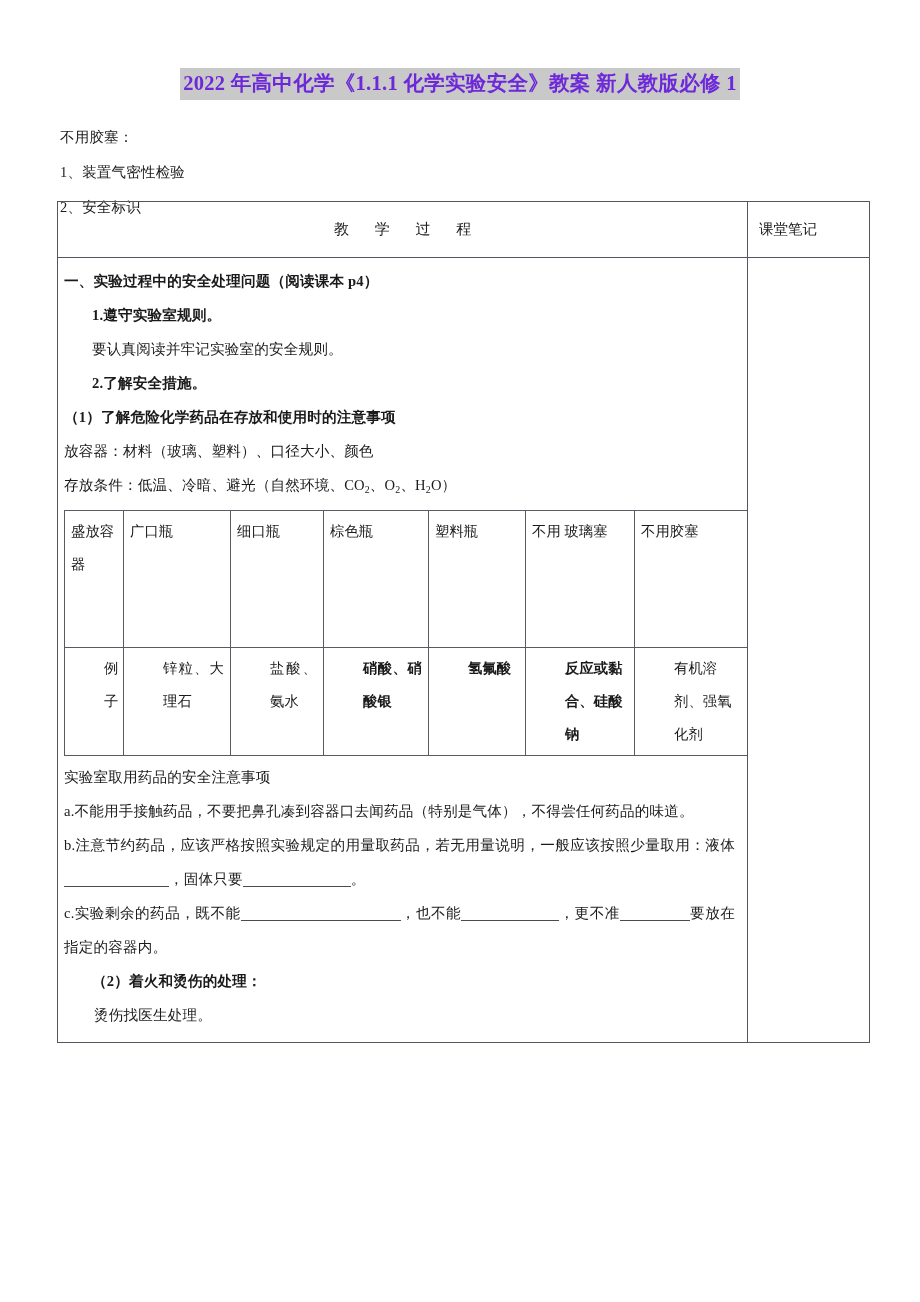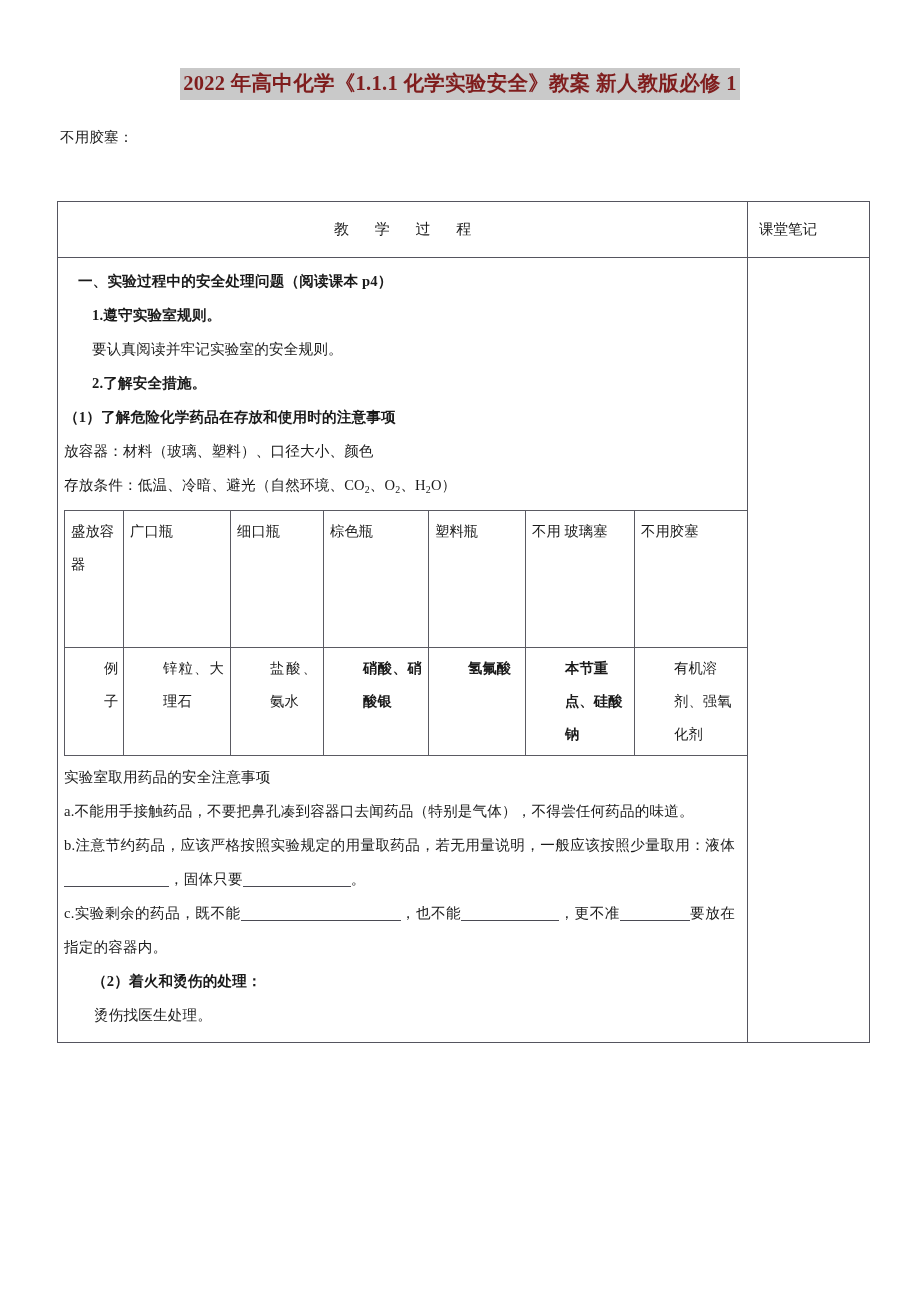--- a/index.html
+++ b/index.html
@@ -26,21 +26,21 @@
 
   
   .title-row {
     text-align: center;
     margin-top: 68px;
     margin-bottom: 0;
     line-height: 1;
   }
   .doc-title {
     display: inline-block;
-    color: #7f1d1d;
+    color: #6d28d9;
     background: #c9c9c9;
     font-size: 20.5px;
     font-weight: bold;
     letter-spacing: 0.3px;
     padding: 5px 3px 6px 3px;
     font-family: "Liberation Serif", "DejaVu Serif", serif;
   }
 
   
   .intro {
@@ -98,21 +98,21 @@
     margin: 0;
     font-size: 14.6px;
     line-height: 34px;
     letter-spacing: 0.15px;
     text-align: justify;
     text-justify: inter-ideograph;
   }
   .para.bold { font-weight: bold; }
   .para.ind1 { text-indent: 28px; }
   .para.ind2 { text-indent: 30px; }
-  .para.top-pad { padding-top: 6px; margin-left: 14px; }
+  .para.top-pad { padding-top: 6px; }
 
   sub { font-size: 0.68em; vertical-align: baseline; position: relative; top: 3px; }
 
   .blank {
     display: inline-block;
     border-bottom: 1px solid #4a4a52;
     vertical-align: -3px;
     height: 15px;
   }
   .b-w1 { width: 105px; }
@@ -166,20 +166,22 @@
 <body>
 
 <div class="page">
 
   <div class="title-row">
     <span class="doc-title">2022 年高中化学《1.1.1 化学实验安全》教案 新人教版必修 1</span>
   </div>
 
   <div class="intro">
     <p class="first">不用胶塞：</p>
+    <p>1、装置气密性检验</p>
+    <p>2、安全标识</p>
   </div>
 
   <table class="outer-table">
     <tbody>
       <tr>
         <td class="col-main hdr-main">教 学 过 程</td>
         <td class="col-notes hdr-notes">课堂笔记</td>
       </tr>
       <tr>
         <td class="col-main body-main">
@@ -203,21 +205,21 @@
                   <td class="ic4">塑料瓶</td>
                   <td class="ic5 justcell2">不用 玻璃塞</td>
                   <td class="ic6">不用胶塞</td>
                 </tr>
                 <tr class="r3">
                   <td class="ic0"><span class="vcell">例子</span></td>
                   <td class="ic1 justcell2">锌粒、大理石</td>
                   <td class="ic2 justcell2">盐酸、氨水</td>
                   <td class="ic3 justcell2 bold">硝酸、硝酸银</td>
                   <td class="ic4 bold">氢氟酸</td>
-                  <td class="ic5 bold">本节重点、硅酸钠</td>
+                  <td class="ic5 bold">反应或黏合、硅酸钠</td>
                   <td class="ic6">有机溶剂、强氧化剂</td>
                 </tr>
               </tbody>
             </table>
           </div>
 
           <p class="para">实验室取用药品的安全注意事项</p>
           <p class="para">a.不能用手接触药品，不要把鼻孔凑到容器口去闻药品（特别是气体），不得尝任何药品的味道。</p>
           <p class="para"><span>b.注意节约药品，应该严格按照实验规定的用量取药品，若无用量说明，一般应该按照少量取用：液体</span><span class="blank b-w1"></span><span>，固体只要</span><span class="blank b-w2"></span><span>。</span></p>
           <p class="para"><span>c.实验剩余的药品，既不能</span><span class="blank b-w3"></span><span>，也不能</span><span class="blank b-w4"></span><span>，更不准</span><span class="blank b-w5"></span><span>要放在指定的容器内。</span></p>

